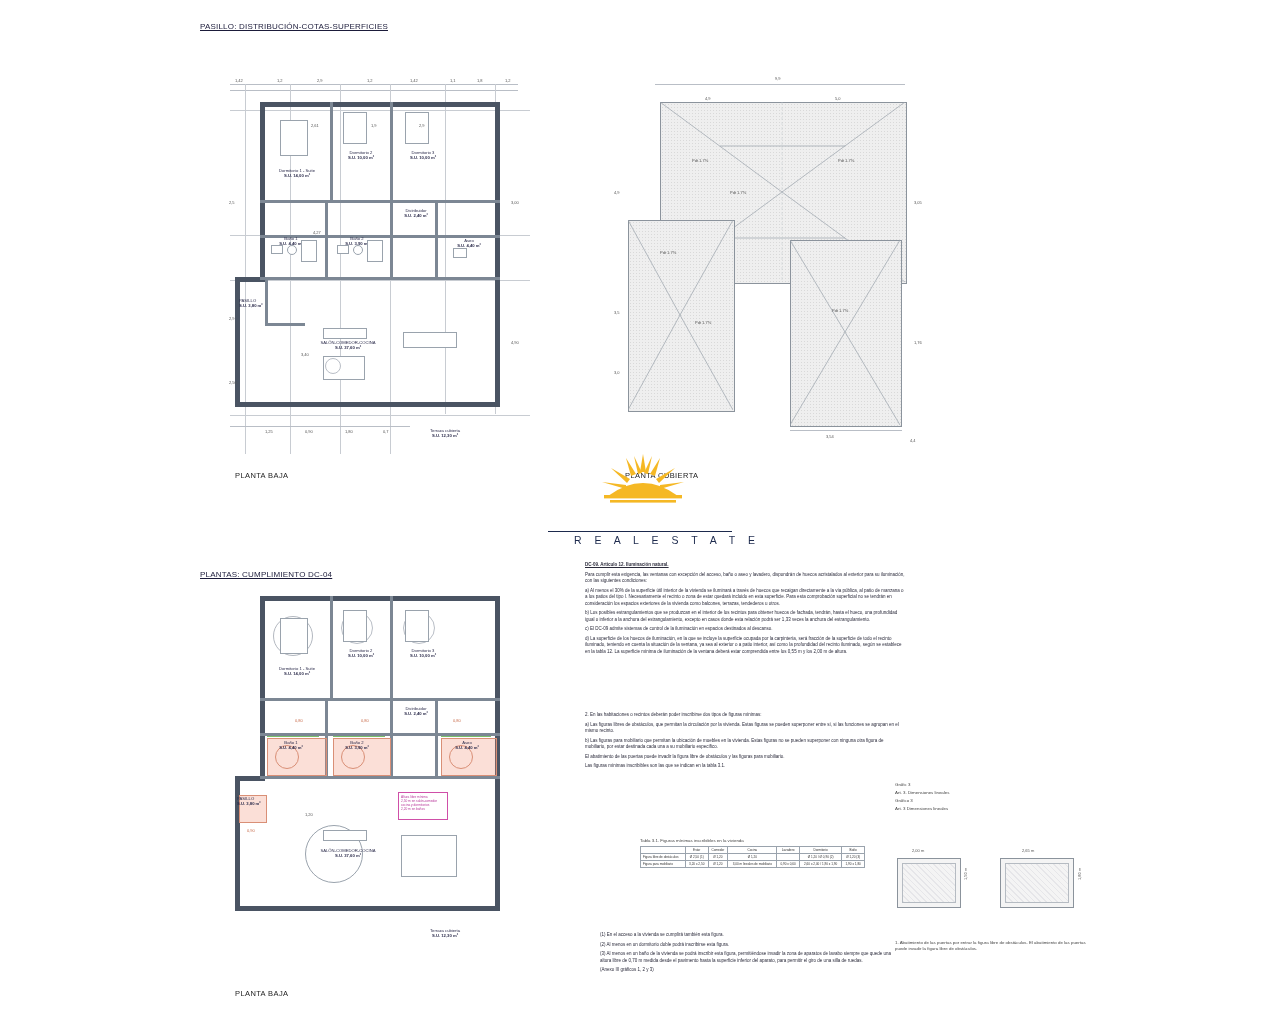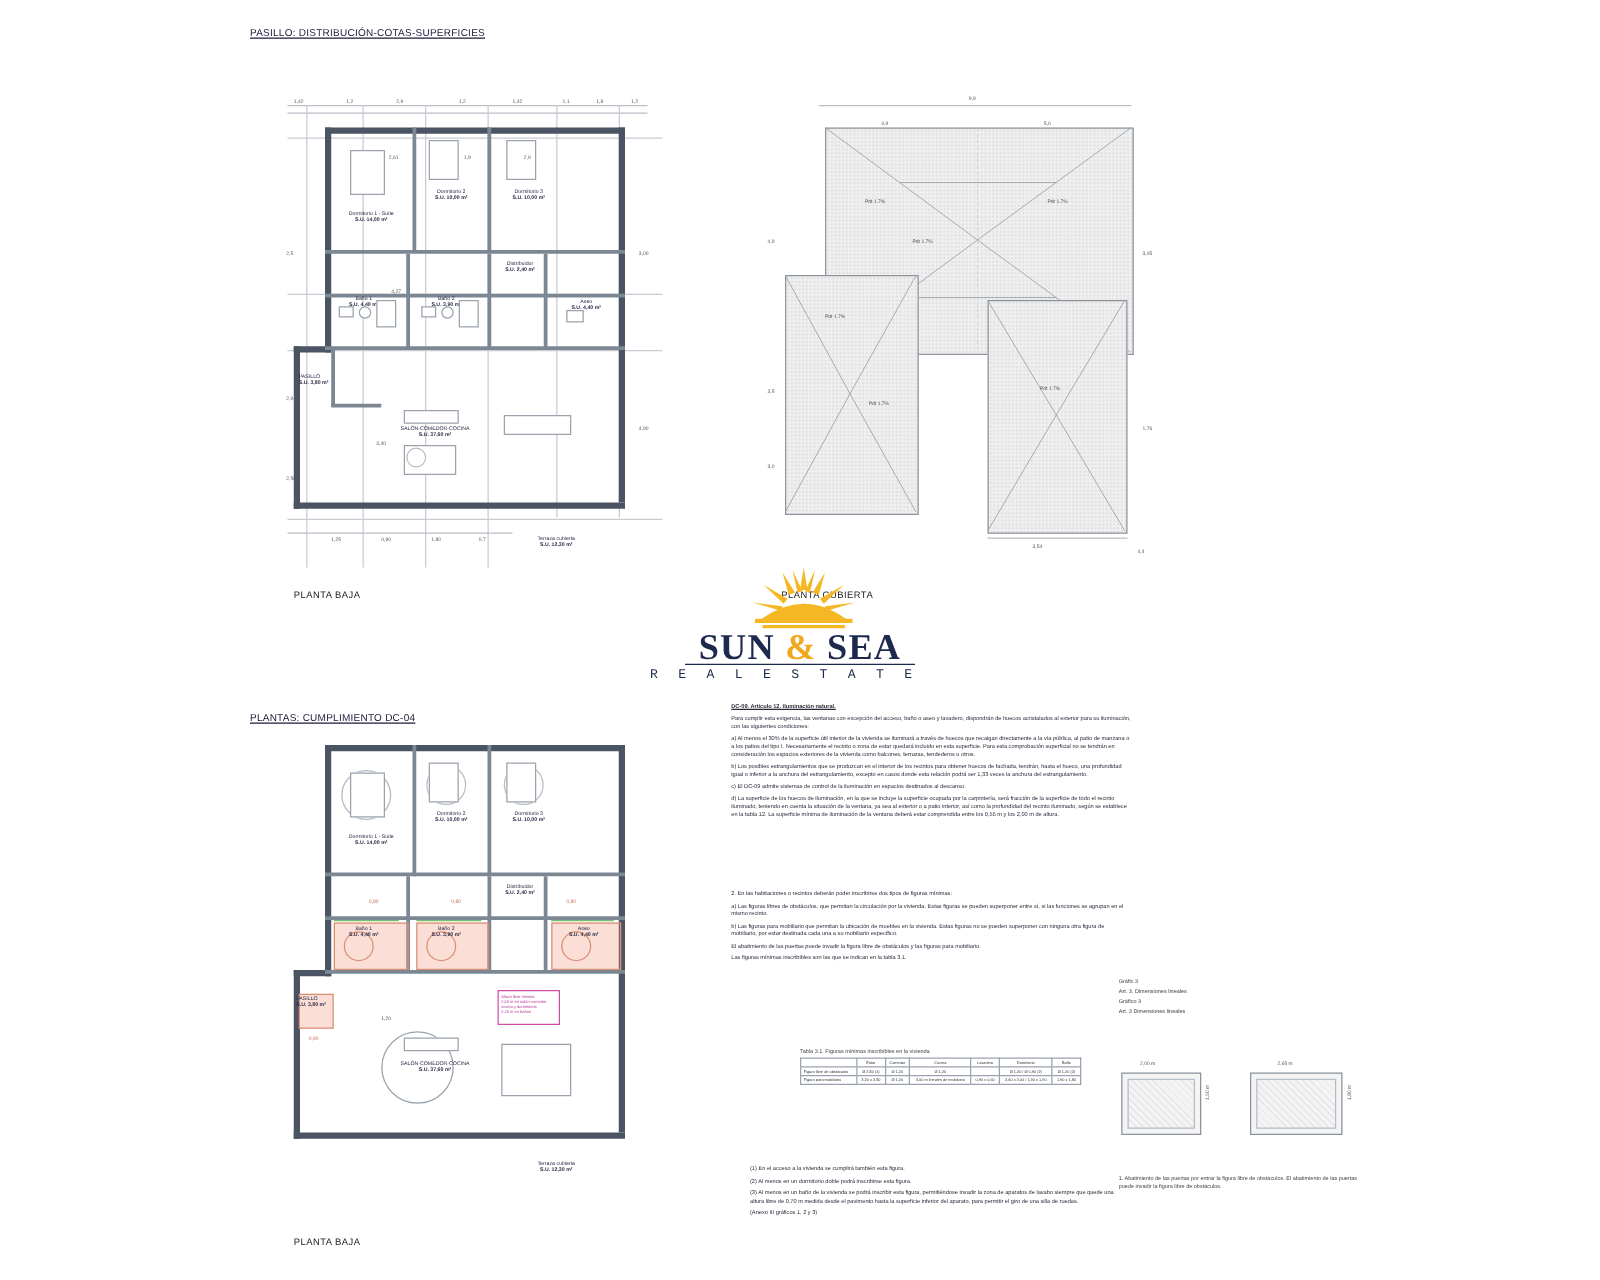--- a/index.html
+++ b/index.html
@@ -40,22 +40,22 @@
      background-image:radial-gradient(#d9d9d9 .5px, transparent .6px);
      background-size:3px 3px;border:0.7px solid #8b939c;}
 
   
   .logo{position:absolute;left:520px;top:452px;width:240px;height:120px;}
   .sunwrap{position:absolute;left:78px;top:0;width:90px;height:56px;}
   .sunrays{position:absolute;left:0;top:0;width:90px;height:56px;}
   .logo-text{position:absolute;left:0;top:50px;width:240px;text-align:center;
     font-family:"Liberation Serif", serif;font-size:29px;letter-spacing:1px;color:#1d2a4d;font-weight:bold;}
   .logo-amp{color:#f0a81e;}
-  .logo-sub{position:absolute;left:0;top:82px;width:240px;text-align:left;
-    font-family:Liberation Mono, monospace;font-size:10.5px;letter-spacing:5px;color:#1d2a4d;}
+  .logo-sub{position:absolute;left:0;top:82px;width:240px;text-align:right;
+    font-family:Liberation Sans, sans-serif;font-size:10.5px;letter-spacing:5px;color:#1d2a4d;}
   .logo-rule{position:absolute;left:28px;top:79px;width:184px;height:1px;background:#1d2a4d;}
 
   
   .txtblock{position:absolute;font-size:4.5px;line-height:1.45;color:#2a2a3a;}
   .txtblock .h{font-weight:bold;}
   .txtblock p{margin:0 0 3px 0;}
 
   
   table.minitab{position:absolute;border-collapse:collapse;font-size:3.1px;color:#333;}
   table.minitab td,table.minitab th{border:0.5px solid #9aa3ad;padding:1px 2px;font-weight:normal;text-align:center;}
@@ -242,23 +242,20 @@
           <polygon points="77,16 58,27 61,31"></polygon>
           <polygon points="4,30 28,33 28,37"></polygon>
           <polygon points="86,30 62,33 62,37"></polygon>
           <polygon points="36,4 44,21 40,22"></polygon>
           <polygon points="54,4 46,21 50,22"></polygon>
         </g>
         <path d="M10 44 Q45 18 80 44 Z" fill="#f5b824"></path>
         <rect x="6" y="43" width="78" height="3.4" fill="#f5b824"></rect>
         <rect x="12" y="48" width="66" height="2.6" fill="#f5b824"></rect>
       </svg>
-    </div>
-    <div class="logo-text">
-      <span>SUN</span> <span class="logo-amp">&amp;</span> <span>SEA</span>
     </div>
     <div class="logo-rule"></div>
     <div class="logo-sub">R E A L   E S T A T E</div>
   </div>
 
   <div class="txtblock" style="left:585px;top:562px;width:320px;">
     <p class="h" style="text-decoration:underline;">DC-09. Artículo 12. Iluminación natural.</p>
     <p>Para cumplir esta exigencia, las ventanas con excepción del acceso, baño o aseo y lavadero, dispondrán de huecos acristalados al exterior para su iluminación, con las siguientes condiciones:</p>
     <p>a) Al menos el 30% de la superficie útil interior de la vivienda se iluminará a través de huecos que recaigan directamente a la vía pública, al patio de manzana o a los patios del tipo I. Necesariamente el recinto o zona de estar quedará incluido en esta superficie. Para esta comprobación superficial no se tendrán en consideración los espacios exteriores de la vivienda como balcones, terrazas, tendederos u otros.</p>
     <p>b) Los posibles estrangulamientos que se produzcan en el interior de los recintos para obtener huecos de fachada, tendrán, hasta el hueco, una profundidad igual o inferior a la anchura del estrangulamiento, excepto en casos donde esta relación podrá ser 1,33 veces la anchura del estrangulamiento.</p>

